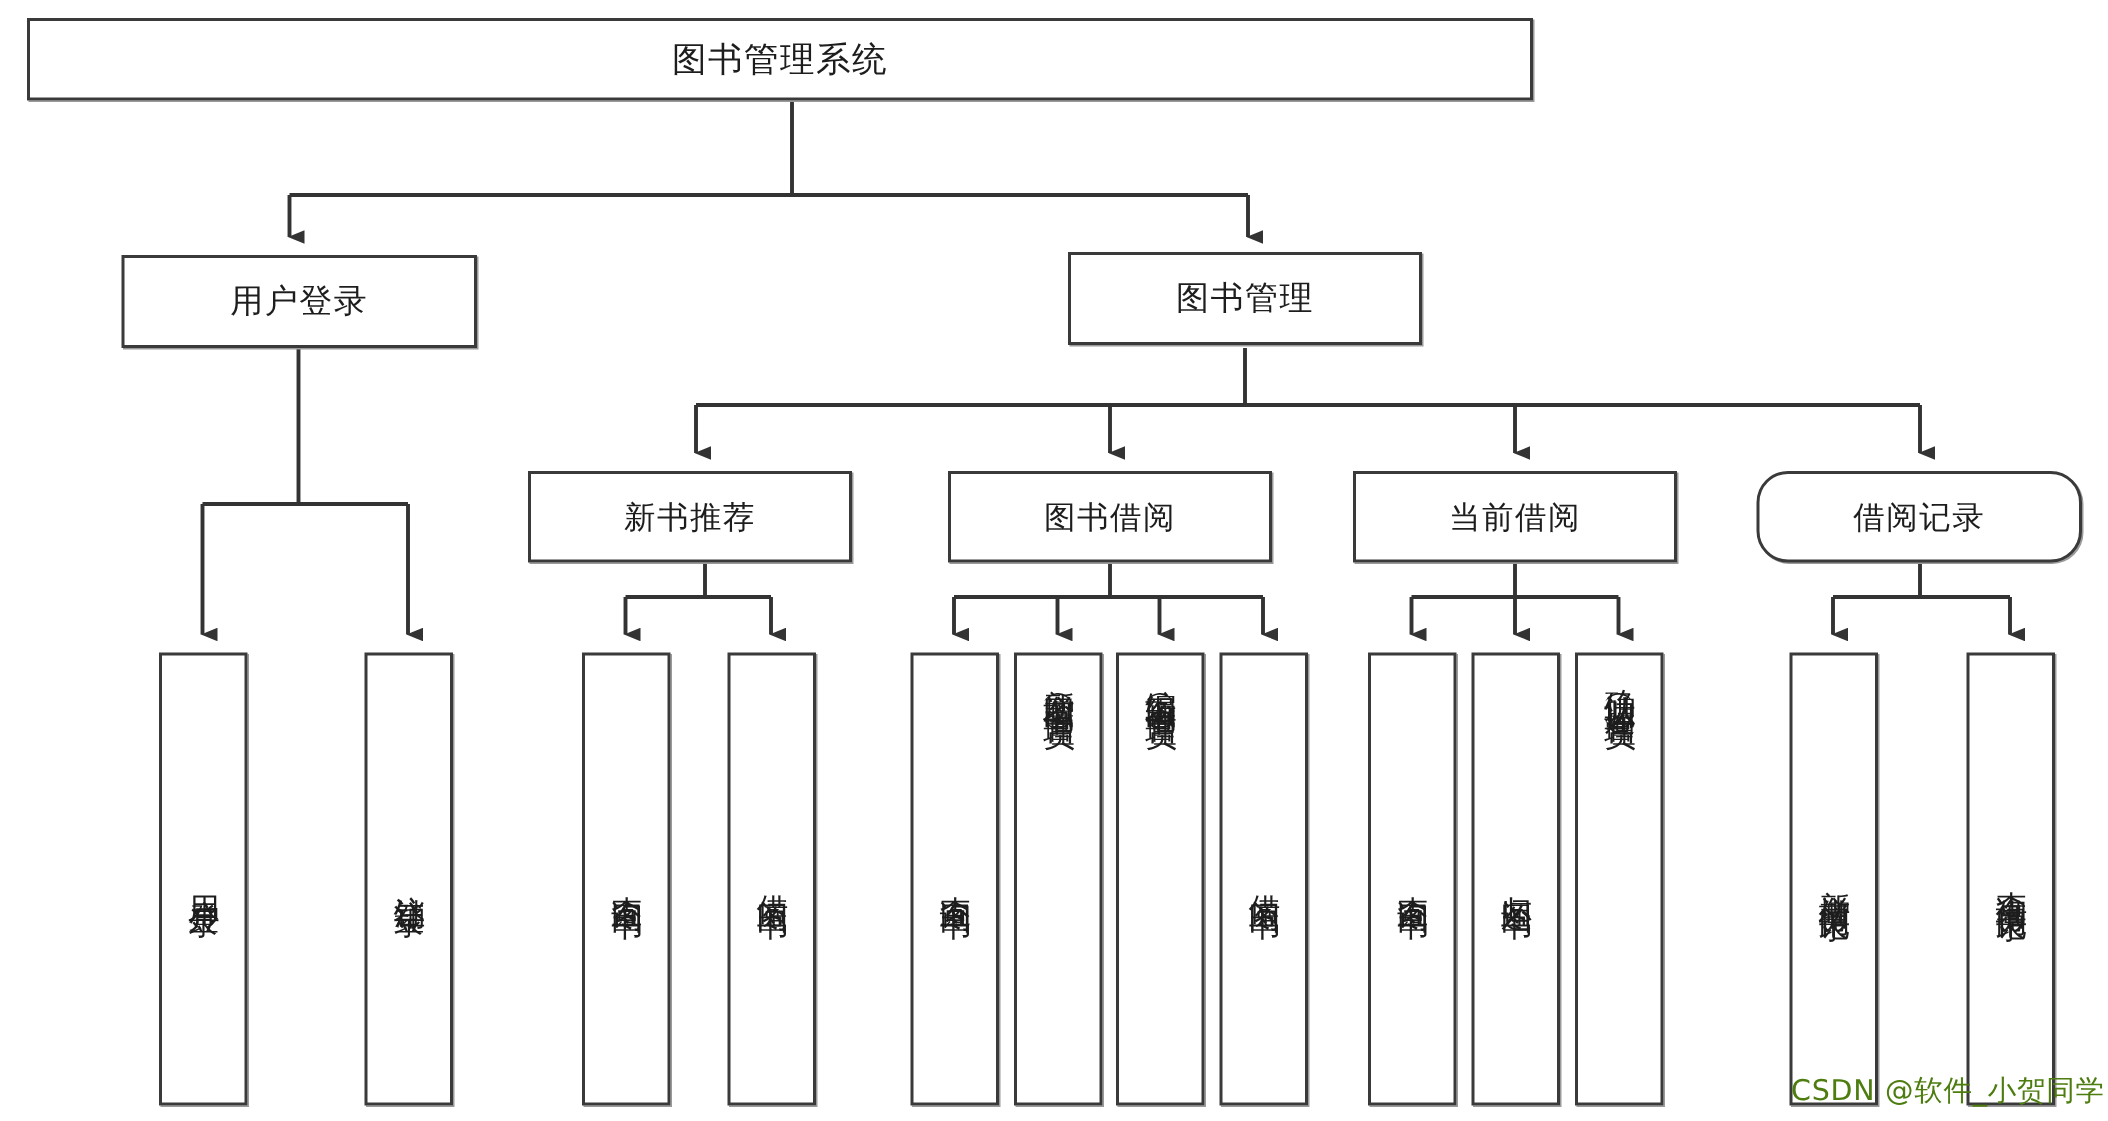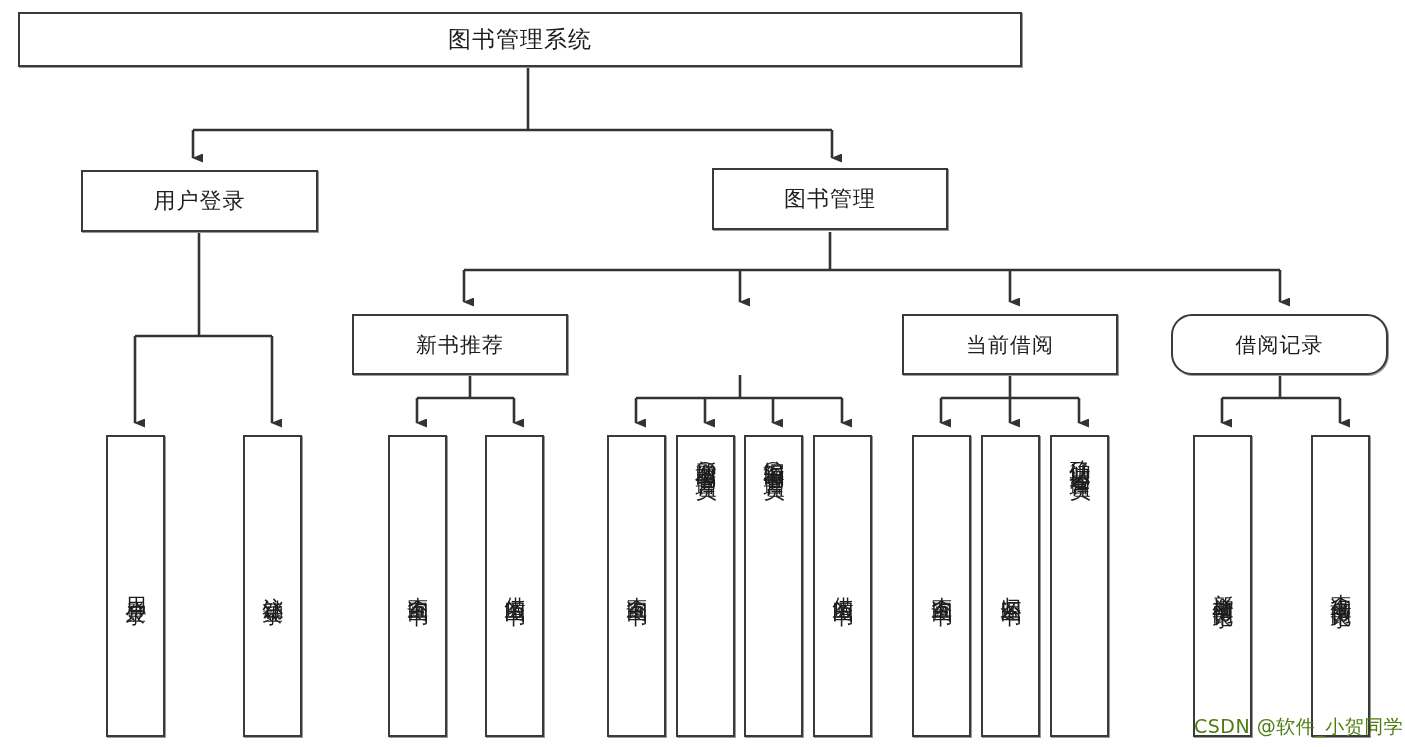--- a/index.html
+++ b/index.html
@@ -143,20 +143,23 @@
   </div>
 
   <div class="node lvl2" style="left:712px; top:168px; width:236px; height:62px;">
     <span>图书管理</span>
   </div>
 
   <div class="node lvl3" style="left:352px; top:314px; width:216px; height:61px;">
     <span>新书推荐</span>
   </div>
 
+  <div class="node lvl3" style="left:632px; top:314px; width:216px; height:61px;">
+    <span>图书借阅</span>
+  </div>
 
   <div class="node lvl3" style="left:902px; top:314px; width:216px; height:61px;">
     <span>当前借阅</span>
   </div>
 
   <div class="node lvl3" style="left:1171px; top:314px; width:217px; height:61px;border-radius:21px;">
     <span>借阅记录</span>
   </div>
 
   <div class="node leaf short" style="left:106px; top:435px; width:59px; height:302px;">

